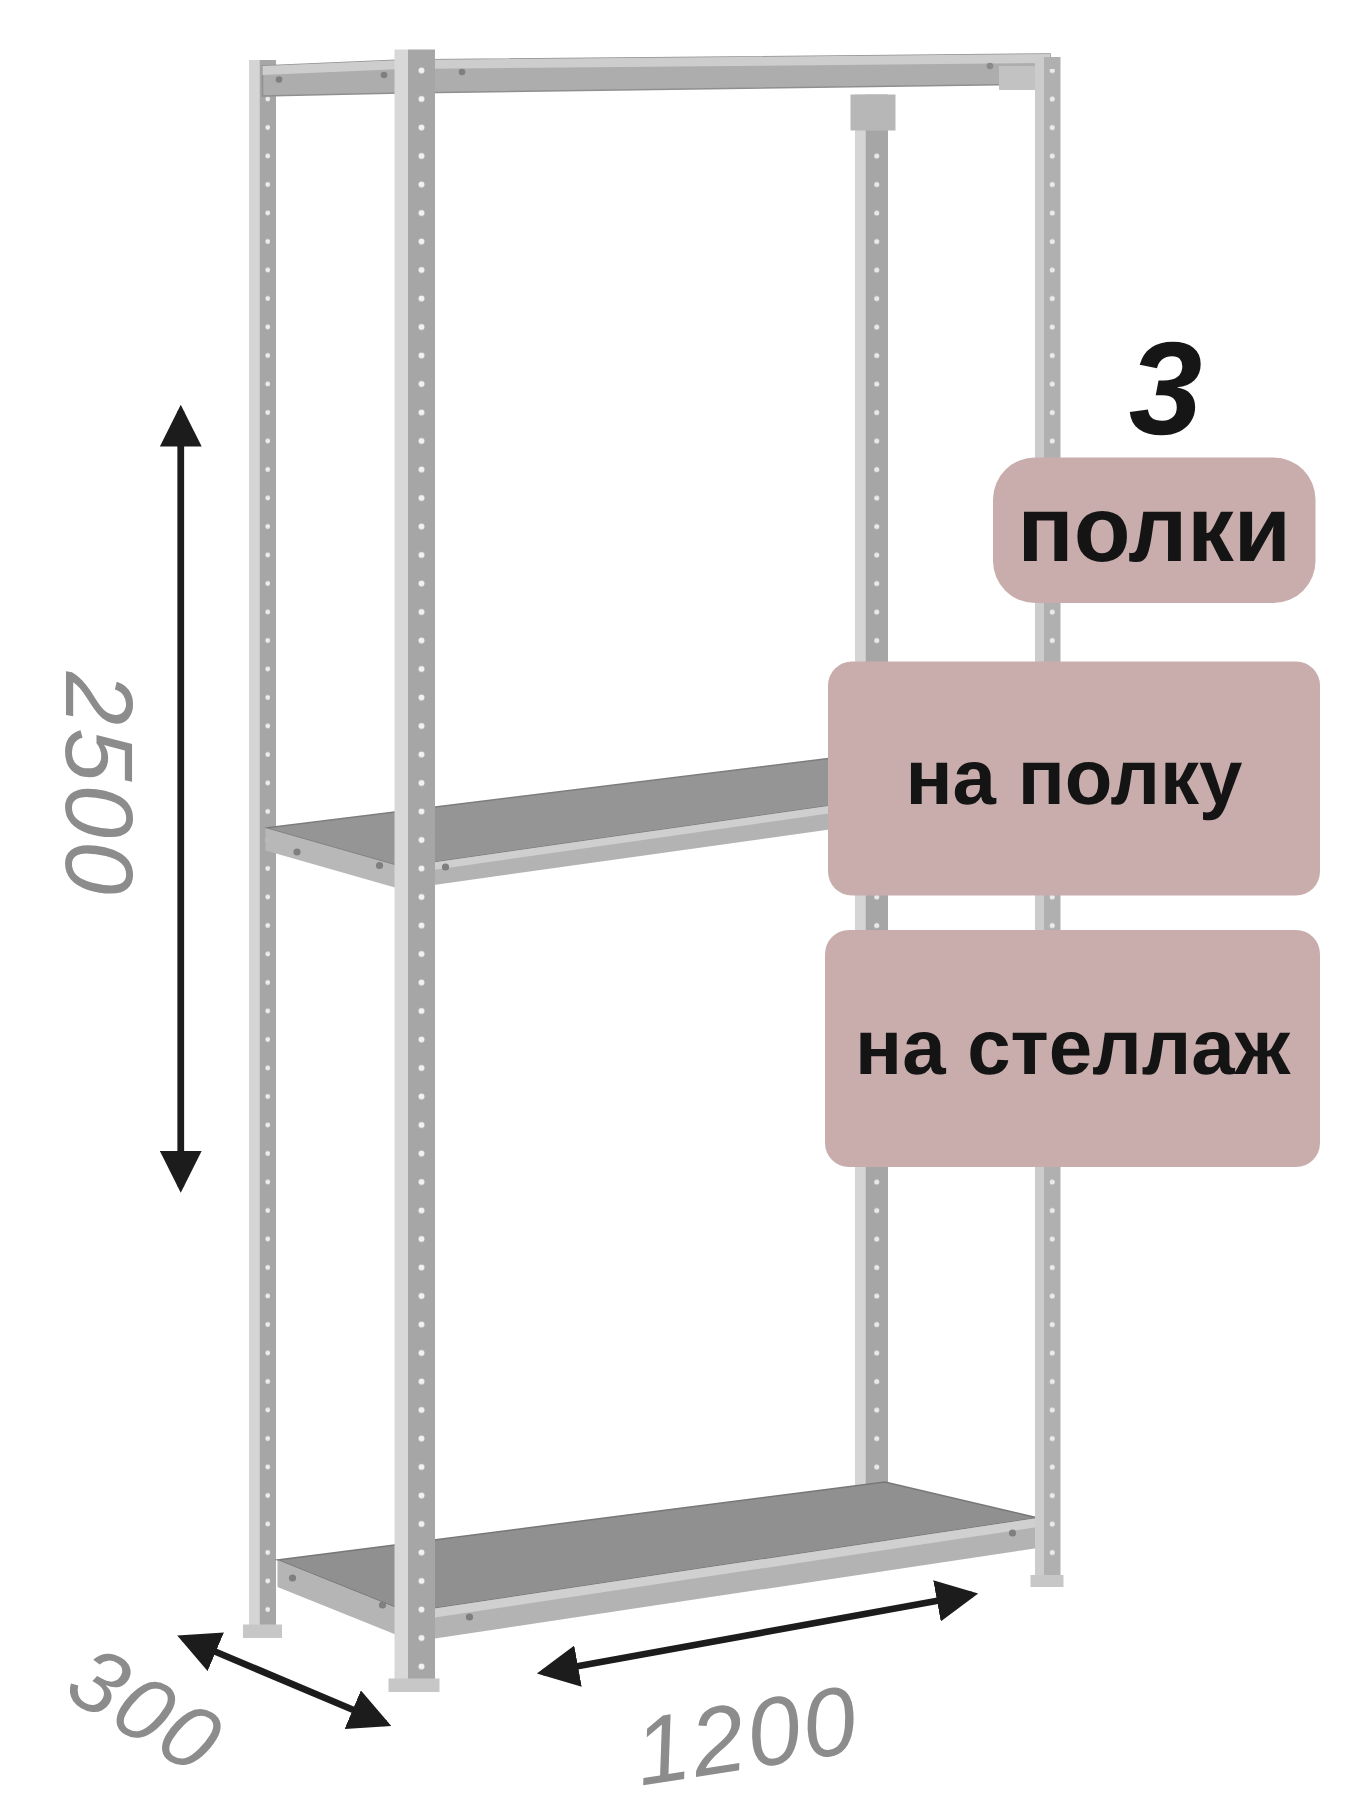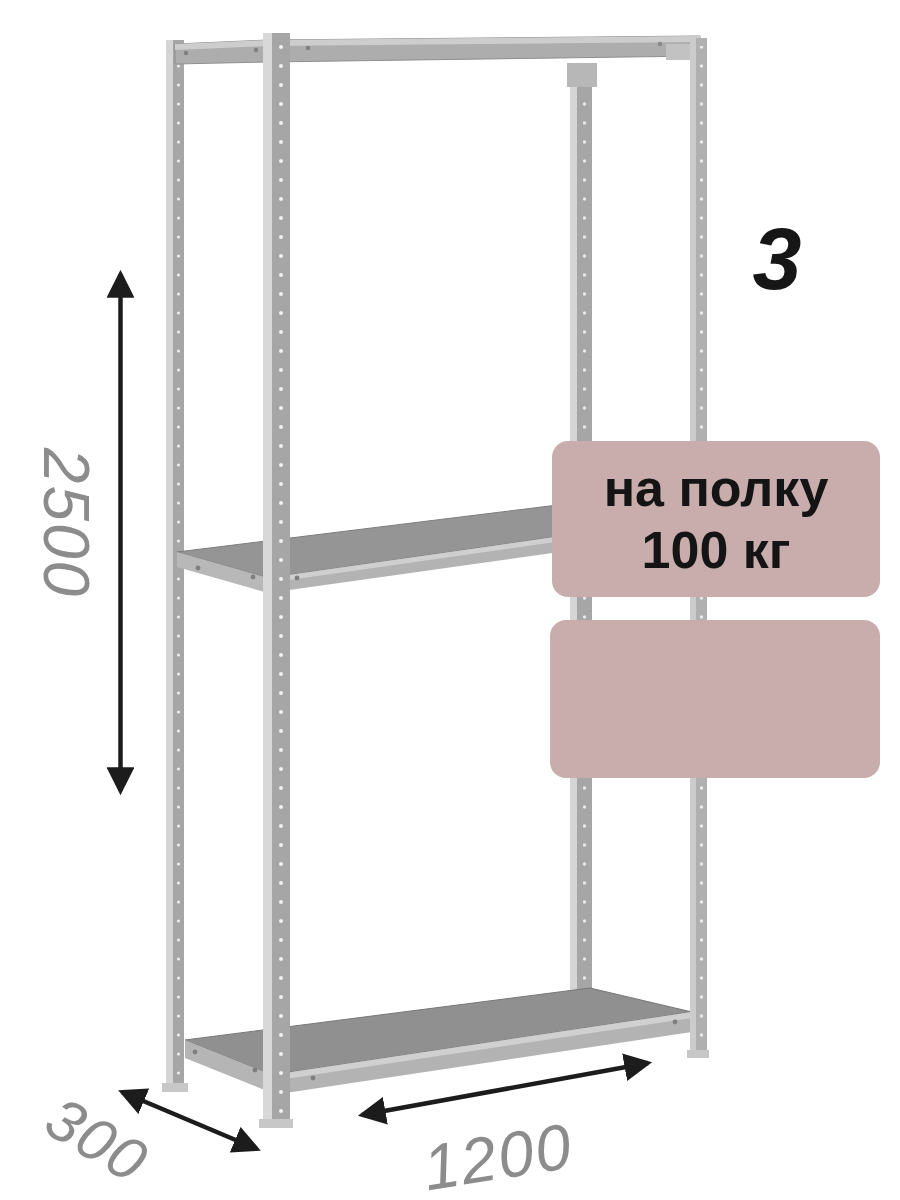--- a/index.html
+++ b/index.html
@@ -104,22 +104,25 @@
     <line x1="122" y1="1092" x2="257" y2="1149" stroke="var(--arrow)" stroke-width="4.5" marker-start="url(#ah)" marker-end="url(#ah)"></line>
     <line x1="362" y1="1115" x2="648" y2="1063" stroke="var(--arrow)" stroke-width="4.5" marker-start="url(#ah)" marker-end="url(#ah)"></line>
   </svg>
 
   <div class="dim-label dim-height">2500</div>
   <div class="dim-label dim-depth">300</div>
   <div class="dim-label dim-width">1200</div>
 
   <div class="count-number">3</div>
 
+  <div class="badge badge-shelves">
+    <span>полки</span>
+  </div>
 
   <div class="badge badge-two-line badge-shelf-load">
     <span>на полку</span>
-    <span>100 кг</span>
   </div>
 
   <div class="badge badge-two-line badge-rack-load">
+    <span>на стеллаж</span>
   </div>
 
 </div>
 
 </body></html>

